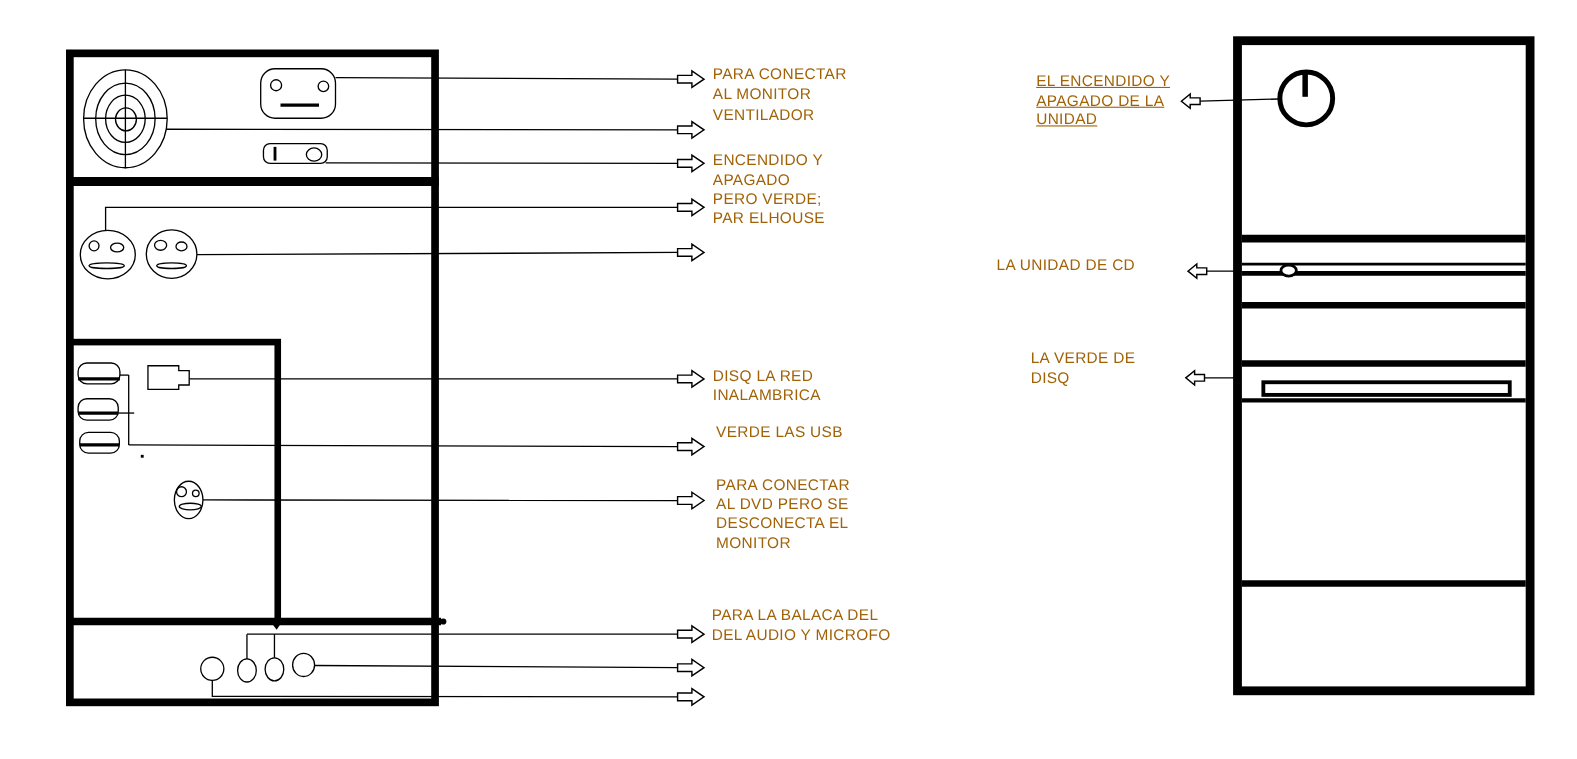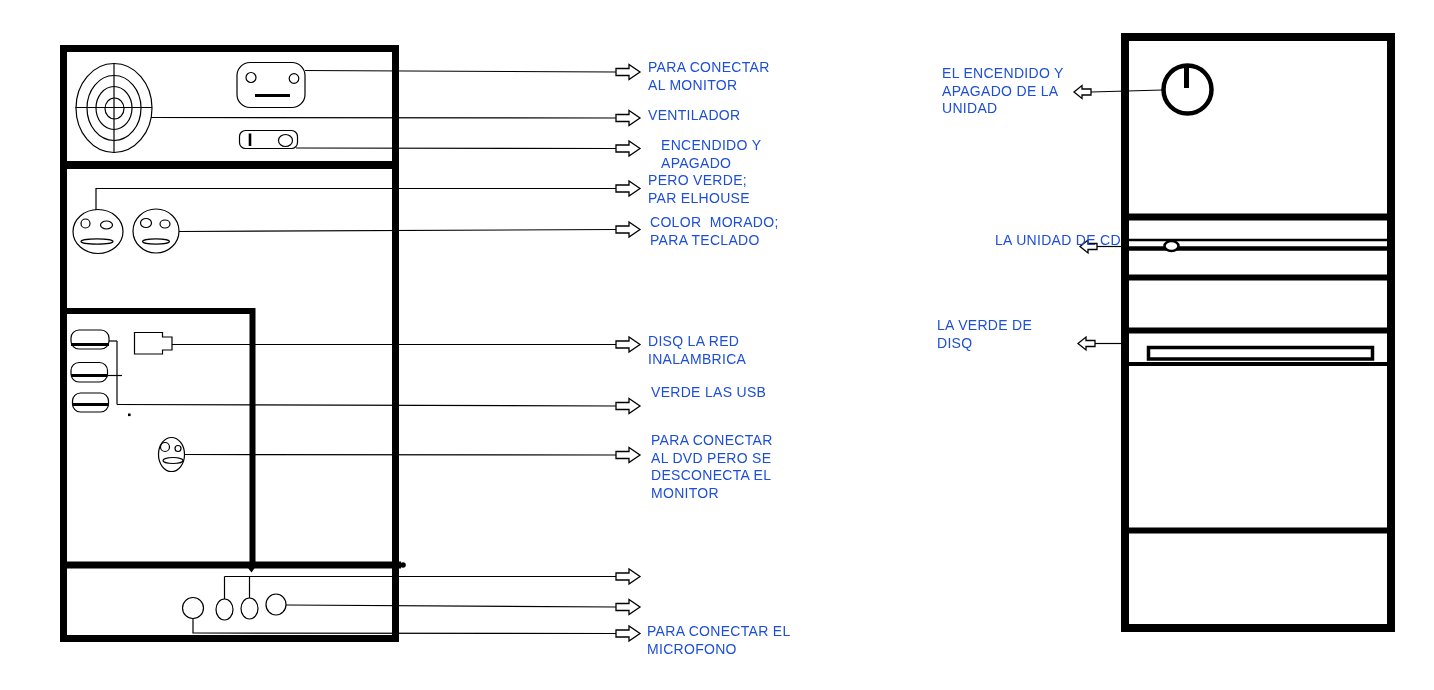--- a/index.html
+++ b/index.html
@@ -9,21 +9,21 @@
     background:#ffffff;
     overflow:hidden;
     font-family:"Liberation Sans",sans-serif;
   }
   #lineart{position:absolute;left:0;top:0;}
   .label{
     position:absolute;
     font-size:14px;
     line-height:17.5px;
     letter-spacing:0.3px;
-    color:#1d4ed8;
+    color:#a16207;
     white-space:pre-wrap;
   }
 </style>
 </head>
 <body>
 
 <div id="stage">
 
   <svg id="lineart" width="1434" height="690" viewBox="0 0 1434 690" fill="none" stroke="#000000" stroke-width="1.2">
     <defs>
@@ -178,37 +178,35 @@
       <g fill="#ffffff" stroke-width="1.3">
         <use href="#arrL" transform="translate(1091,92)"></use>
         <use href="#arrL" transform="translate(1097,246.5)"></use>
         <use href="#arrL" transform="translate(1095,343.5)"></use>
       </g>
     </g>
   </svg>
 
   <div class="label" style="left:648px;top:59px;">PARA CONECTAR
 AL MONITOR</div>
-  <div class="label" style="left:648px;top:107px;">VENTILADOR</div>
-  <div class="label" style="left:648px;top:137px;margin-left:13px;">ENCENDIDO Y
+  <div class="label" style="left:648px;top:96px;">VENTILADOR</div>
+  <div class="label" style="left:648px;top:137px;">ENCENDIDO Y
 APAGADO</div>
   <div class="label" style="left:648px;top:172px;">PERO VERDE;
 PAR ELHOUSE</div>
-  <div class="label" style="left:650px;top:214px;">COLOR  MORADO;
-PARA TECLADO</div>
   <div class="label" style="left:648px;top:333px;">DISQ LA RED
 INALAMBRICA</div>
   <div class="label" style="left:651px;top:384px;">VERDE LAS USB</div>
   <div class="label" style="left:651px;top:432px;">PARA CONECTAR
 AL DVD PERO SE
 DESCONECTA EL
 MONITOR</div>
-  <div class="label" style="left:647px;top:623px;">PARA CONECTAR EL
-MICROFONO</div>
-
-  <div class="label" style="left:942px;top:65px;">EL ENCENDIDO Y
+  <div class="label" style="left:647px;top:551px;">PARA LA BALACA DEL
+DEL AUDIO Y MICROFO</div>
+
+  <div class="label" style="left:942px;top:65px;text-decoration:underline;">EL ENCENDIDO Y
 APAGADO DE LA
 UNIDAD</div>
-  <div class="label" style="left:995px;top:232px;">LA UNIDAD DE CD</div>
+  <div class="label" style="left:906px;top:232px;">LA UNIDAD DE CD</div>
   <div class="label" style="left:937px;top:317px;">LA VERDE DE
 DISQ</div>
 
 </div>
 
 </body></html>

